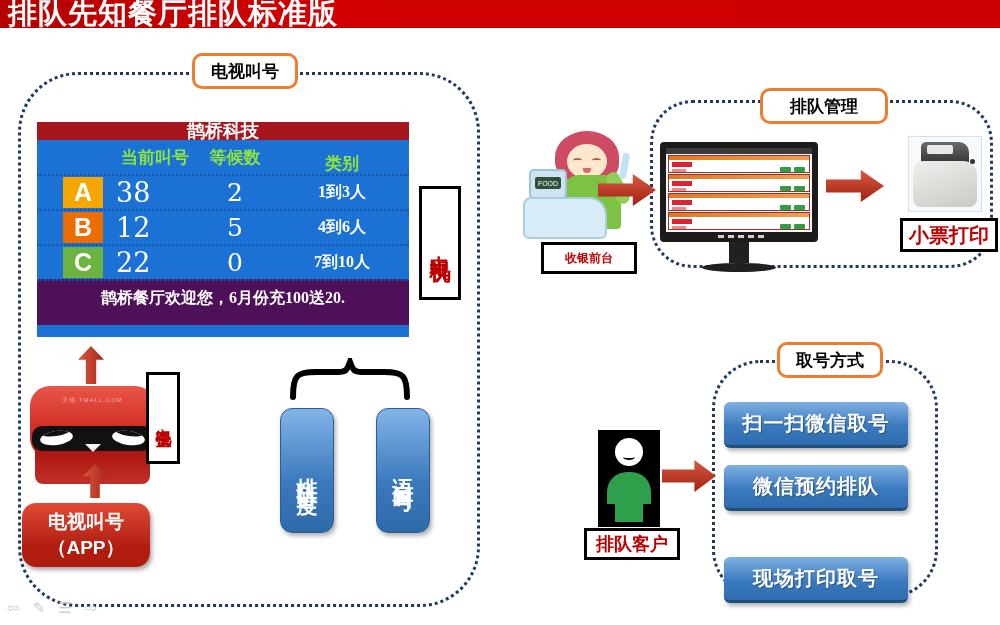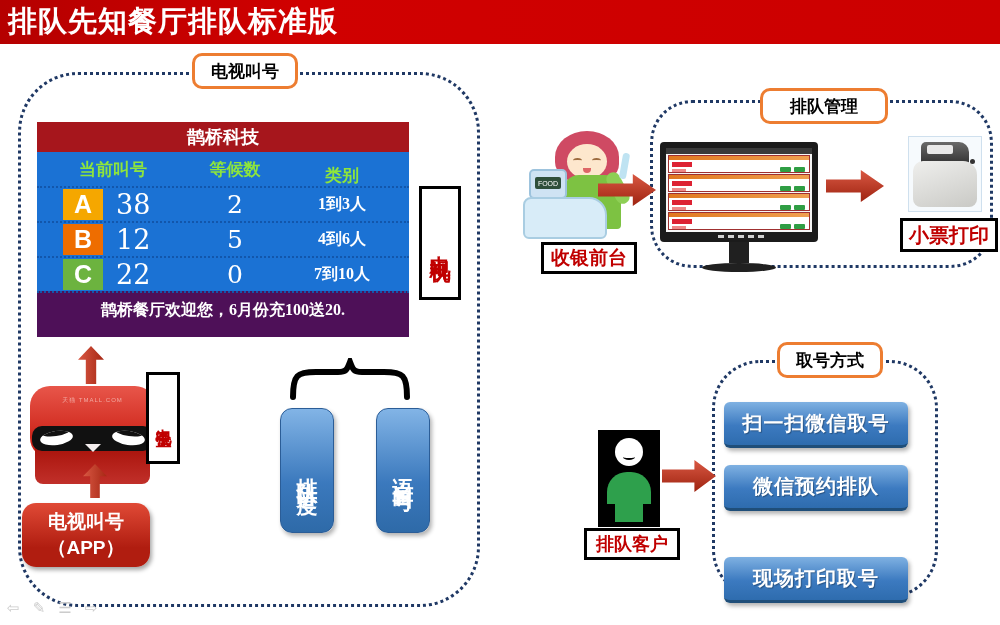--- a/index.html
+++ b/index.html
@@ -1,21 +1,21 @@
 <!DOCTYPE html>
 <html><head>
 <meta charset="utf-8">
 <style>
   * { margin:0; padding:0; box-sizing:border-box; }
   html,body { background:#fff; }
   body { font-family:"Liberation Sans", sans-serif; }
   .stage { position:relative; width:1000px; height:625px; background:#fff; overflow:hidden; }
 
   
-  .banner { position:absolute; left:0; top:0; width:1000px; height:44px;
+  .banner { position:absolute; left:0; top:0; width:1000px; height:28px;
             background:linear-gradient(90deg,#b50000,#d00000 30%,#cc0000); display:flex; align-items:center; }
   .banner h1 { color:#fff; font-size:29px; font-weight:800; padding-left:8px; letter-spacing:1px; }
 
   
   .dash-box { position:absolute; border:3px dotted #1f3864; background:transparent; }
   .left-box   { left:18px;  top:72px;  width:462px; height:535px; border-radius:60px; }
   .manage-box { left:650px; top:100px; width:343px; height:168px; border-radius:42px; }
   .ticket-box { left:712px; top:360px; width:226px; height:238px; border-radius:48px; }
 
   
@@ -23,25 +23,25 @@
          display:flex; align-items:center; justify-content:center;
          font-weight:800; font-size:17px; color:#000; z-index:5; }
 
   
   .red-label { position:absolute; background:#fff; border:3px solid #000;
                display:flex; align-items:center; justify-content:center;
                color:#c00000; font-weight:800; z-index:5; }
 
   
   .tv-screen { position:absolute; left:37px; top:122px; width:372px; height:215px; background:#1b72d4; }
-  .tv-header { height:30px; background:#a6161c; color:#fff; display:flex; align-items:center; justify-content:center;
+  .tv-header { height:18px; background:#a6161c; color:#fff; display:flex; align-items:center; justify-content:center;
                font-family:"Liberation Serif", serif; font-weight:700; font-size:18px; }
   .tv-cols { height:34px; display:flex; align-items:center; color:#8ee53c;
              font-family:"Liberation Serif", serif; font-weight:700; font-size:17px; }
-  .tv-cols .c1 { width:152px; text-align:center; }
+  .tv-cols .c1 { width:152px; text-align:right; }
   .tv-cols .c2 { width:92px;  text-align:center; }
   .tv-cols .c3 { width:122px; text-align:center;margin-top:12px; }
   .tv-row { height:35px; display:flex; align-items:center; border-top:2px dotted #1256ab; color:#fff; }
   .tv-row .c1 { width:152px; display:flex; align-items:center; padding-left:26px; }
   .tv-row .badge { width:40px; height:31px; display:flex; align-items:center; justify-content:center;
                    color:#fff; font-weight:800; font-size:25px; }
   .badge-a { background:#f5a700; } .badge-b { background:#ee6d00; } .badge-c { background:#6cb33f; }
   .tv-row .num { font-family:"DejaVu Serif", serif; font-size:27px; margin-left:13px; }
   .tv-row .c2 { width:92px; text-align:center; font-family:"DejaVu Serif", serif; font-size:25px; }
   .tv-row .c3 { width:122px; text-align:center; font-family:"Liberation Serif", serif; font-weight:700; font-size:16px; }
@@ -236,21 +236,21 @@
       <span class="mouth"></span>
     </div>
     <div class="body"></div>
     <div class="arm"></div>
     <div class="pen"></div>
     <div class="reg-top">
       <span class="reg-screen">FOOD</span>
     </div>
     <div class="reg-body"></div>
   </div>
-  <div class="red-label" style="left:541px; top:242px; width:96px; height:32px; font-size:19px;">收银前台</div>
+  <div class="red-label" style="left:541px; top:242px; width:96px; height:32px; font-size:12px;">收银前台</div>
 
   <div class="arrow-right" style="left:598px; top:174px; width:58px; height:32px;"></div>
 
   <div class="monitor">
     <div class="frame"></div>
     <div class="screen">
       <div class="topstrip"></div>
       <div class="srow">
         <span class="oband"></span>
           <span class="rnum"></span>

